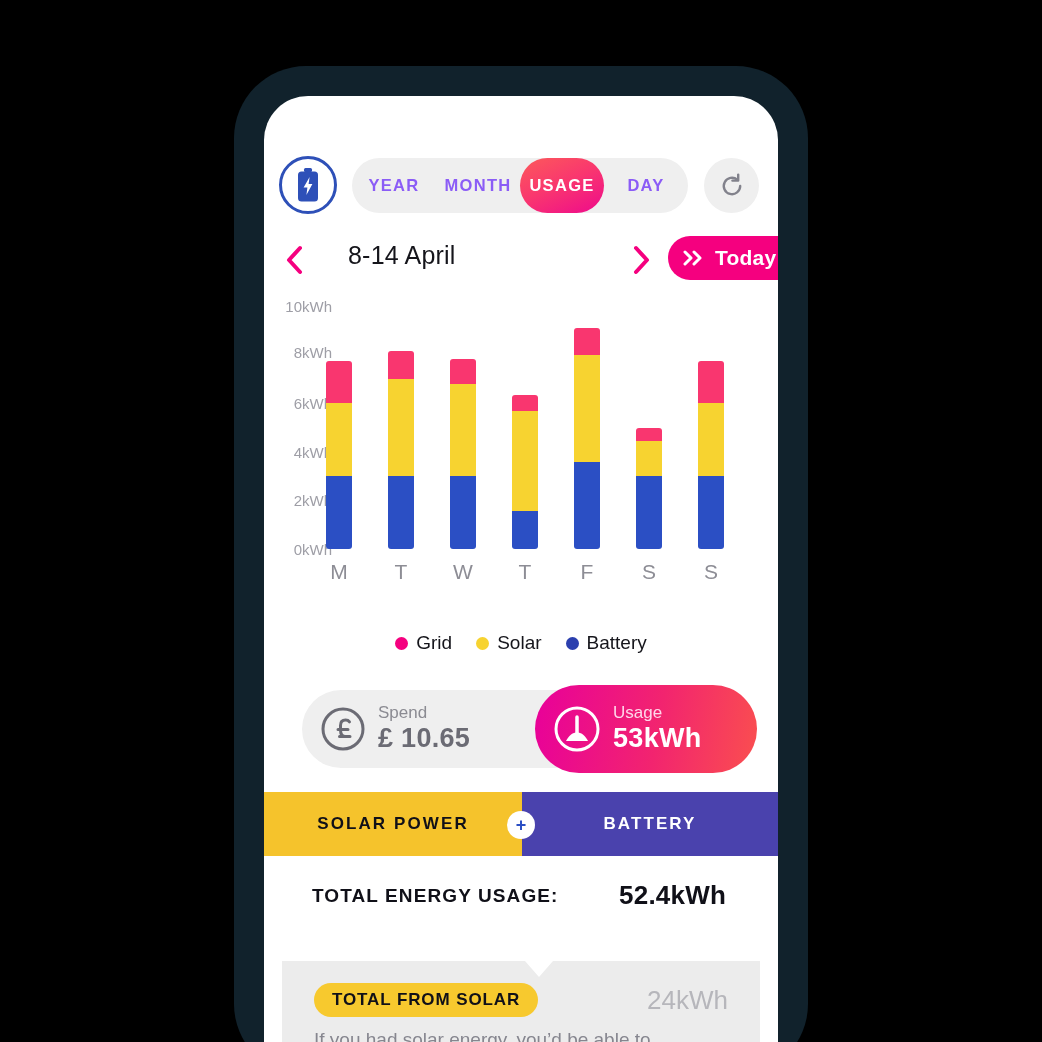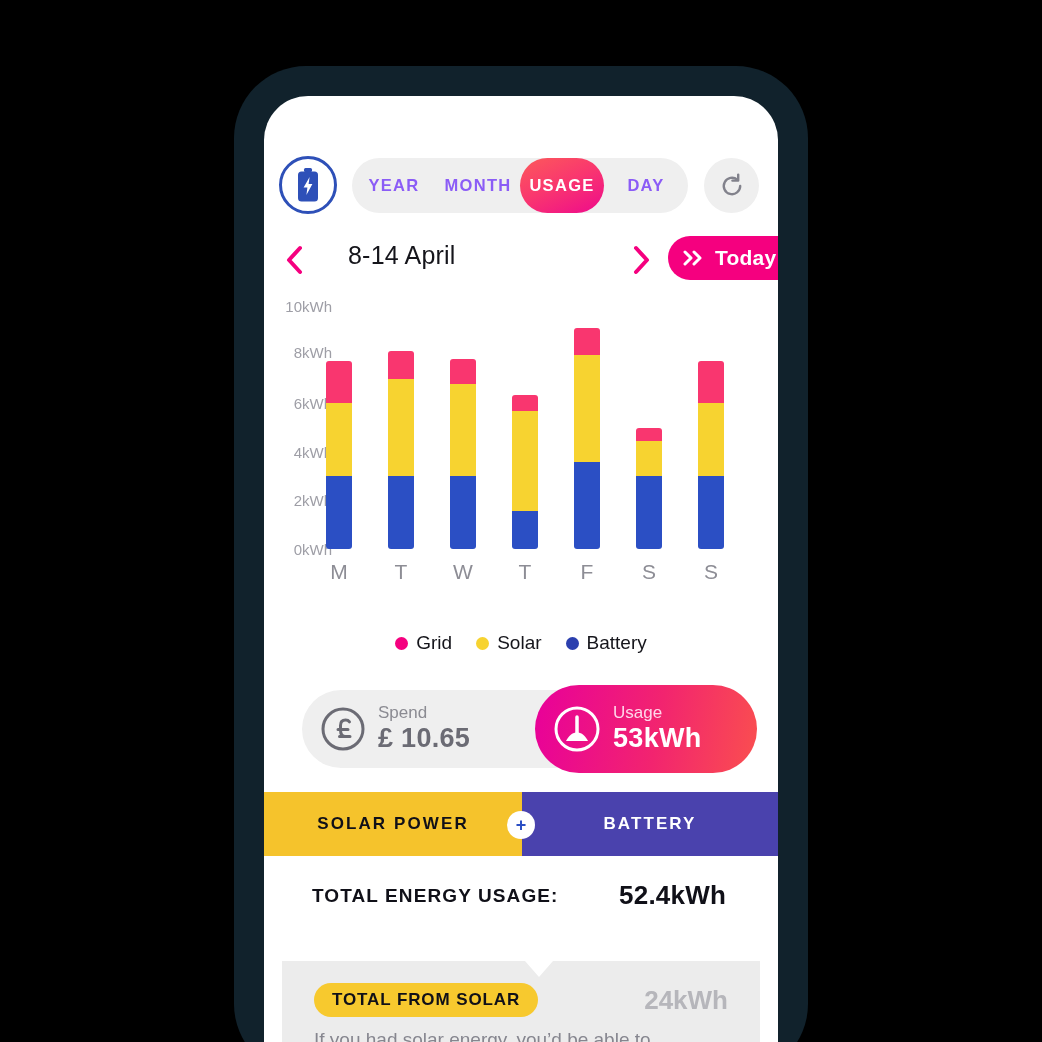--- a/index.html
+++ b/index.html
@@ -150,21 +150,21 @@
     border-top:16px solid #ffffff;
   }
   #solar-chip{
     position:absolute; left:32px; top:22px; height:34px; padding:0 18px;
     border-radius:17px; background:#f7c92e;
     display:flex; align-items:center;
   }
   #solar-chip-label{ font-size:17px; font-weight:800; letter-spacing:.9px; color:#101018; }
   #solar-amount{
     position:absolute; right:32px; top:24px;
-    font-size:26px; color:#b6b6bb; font-weight:700;
+    font-size:26px; color:#b6b6bb; font-weight:400;
   }
   #solar-desc{
     position:absolute; left:32px; top:66px; width:400px;
     font-size:19px; line-height:1.35; color:#86868f;
   }
 </style>
 </head>
 <body>
 
 <div id="stage">

